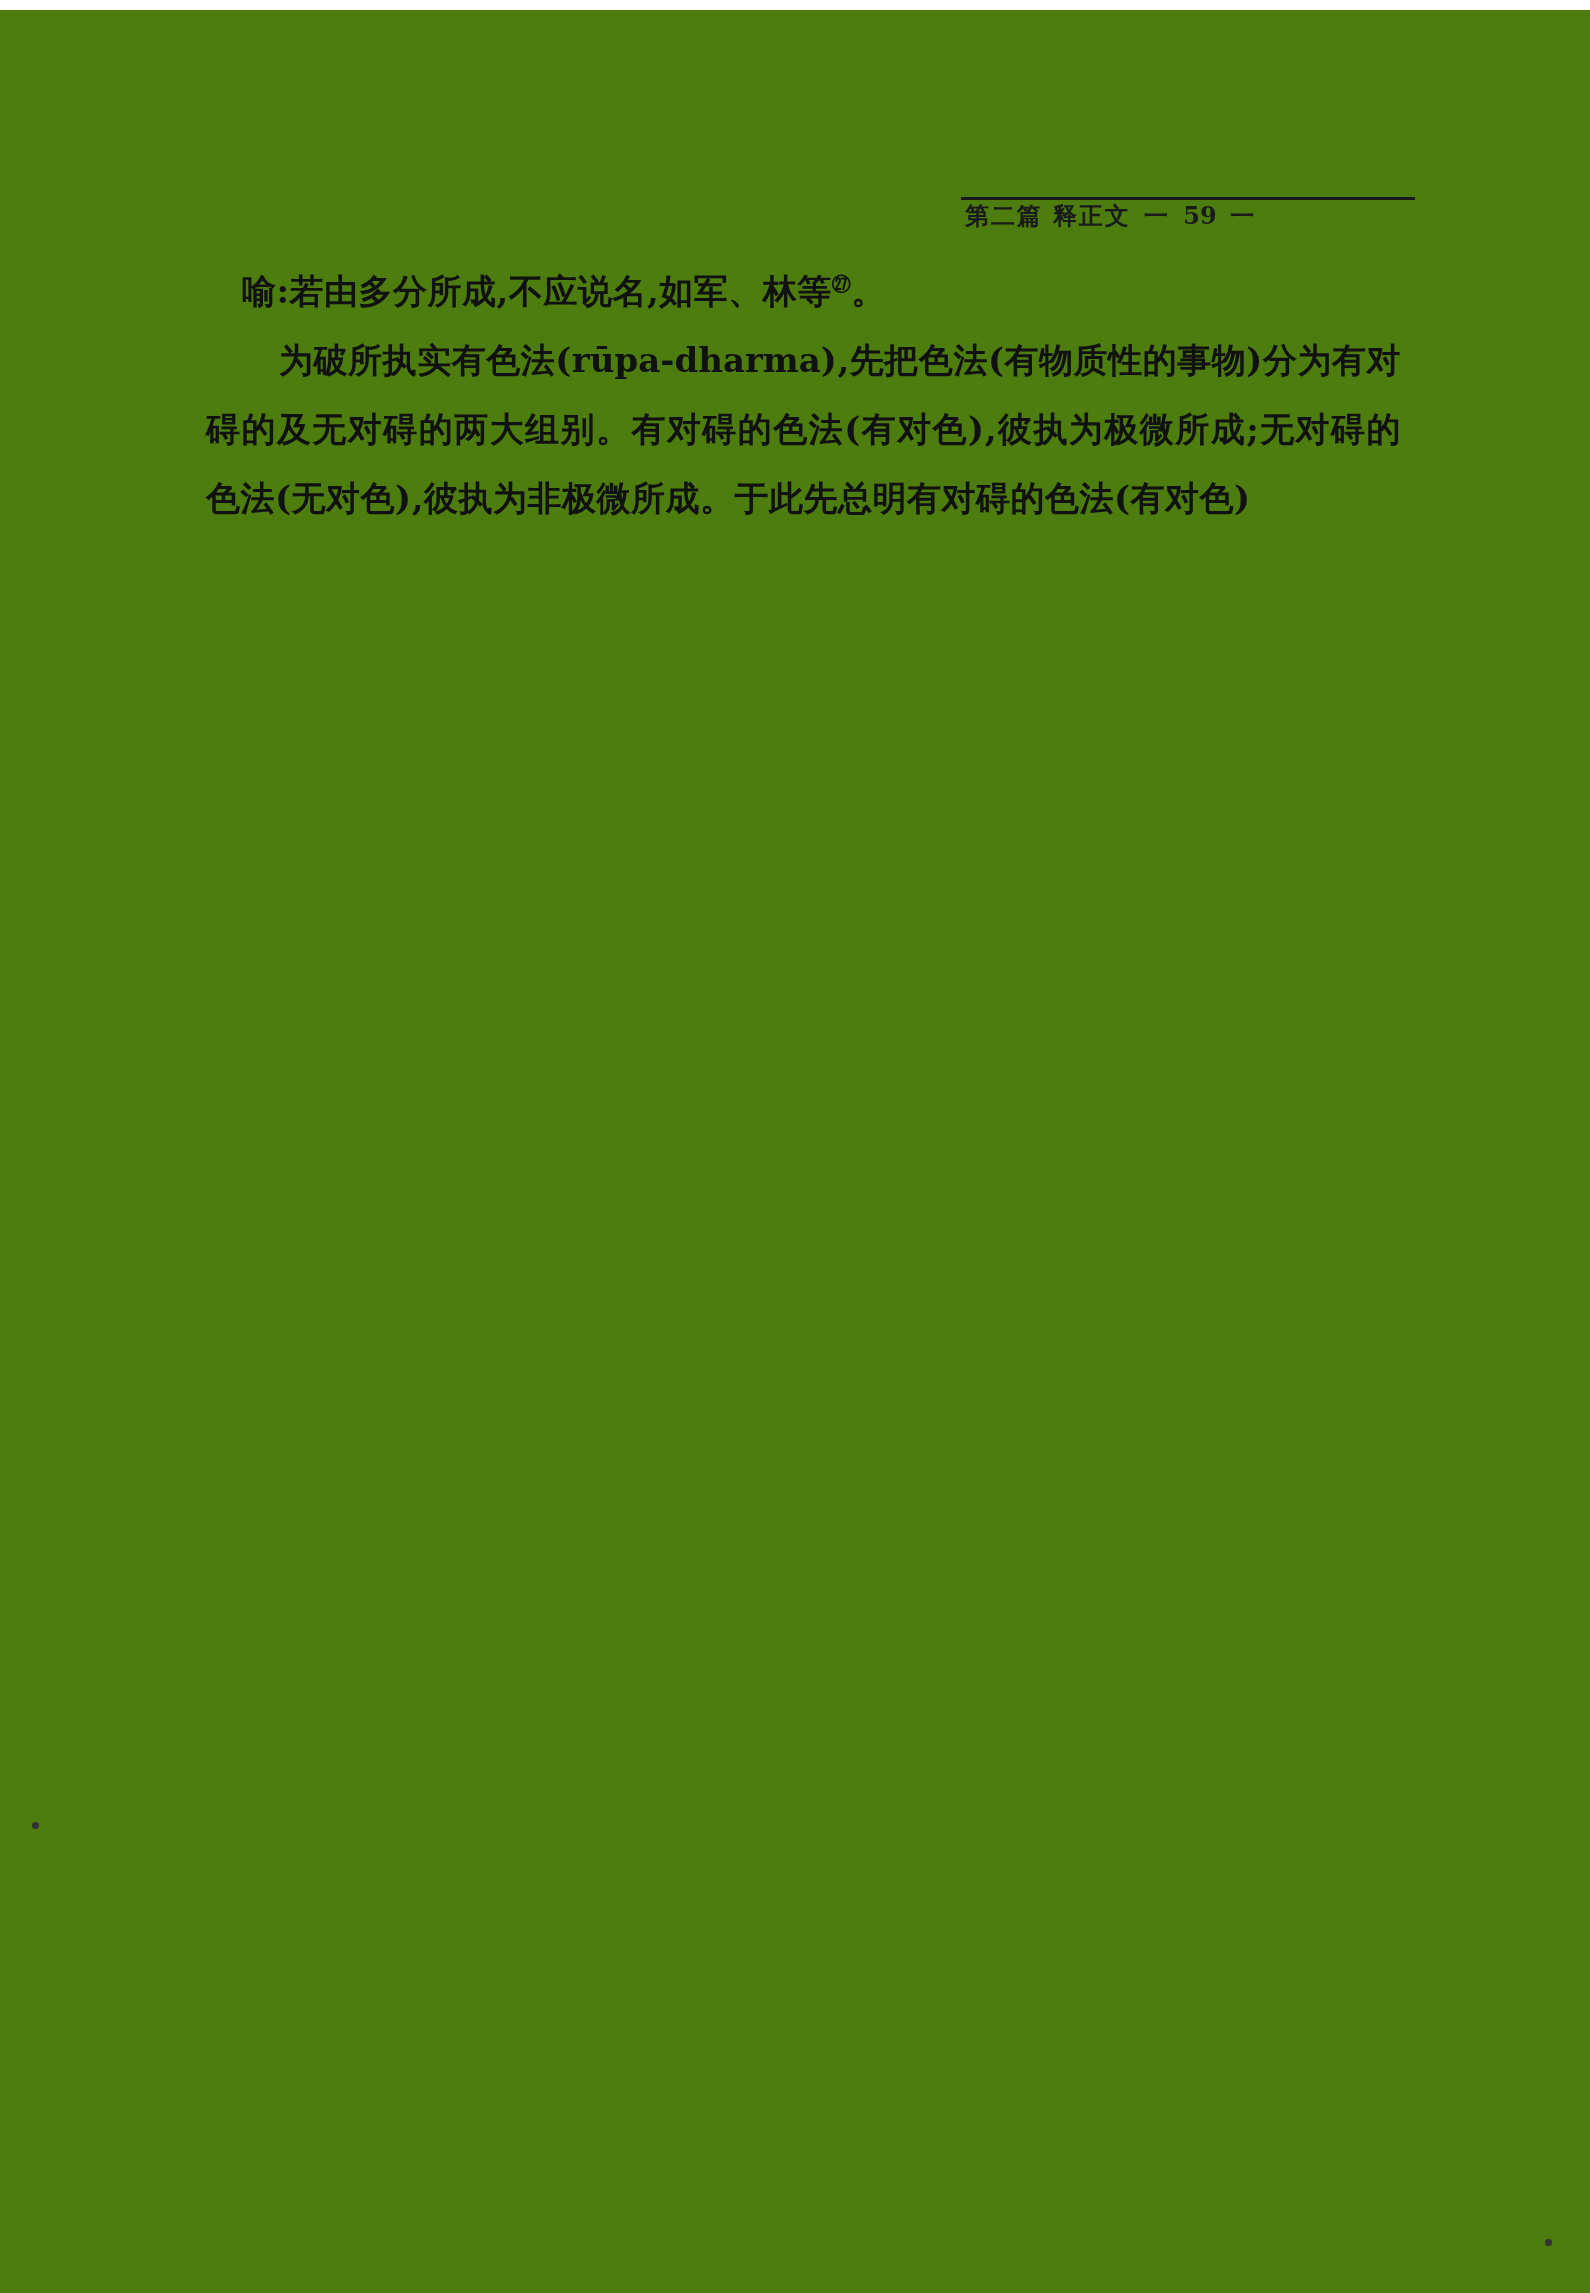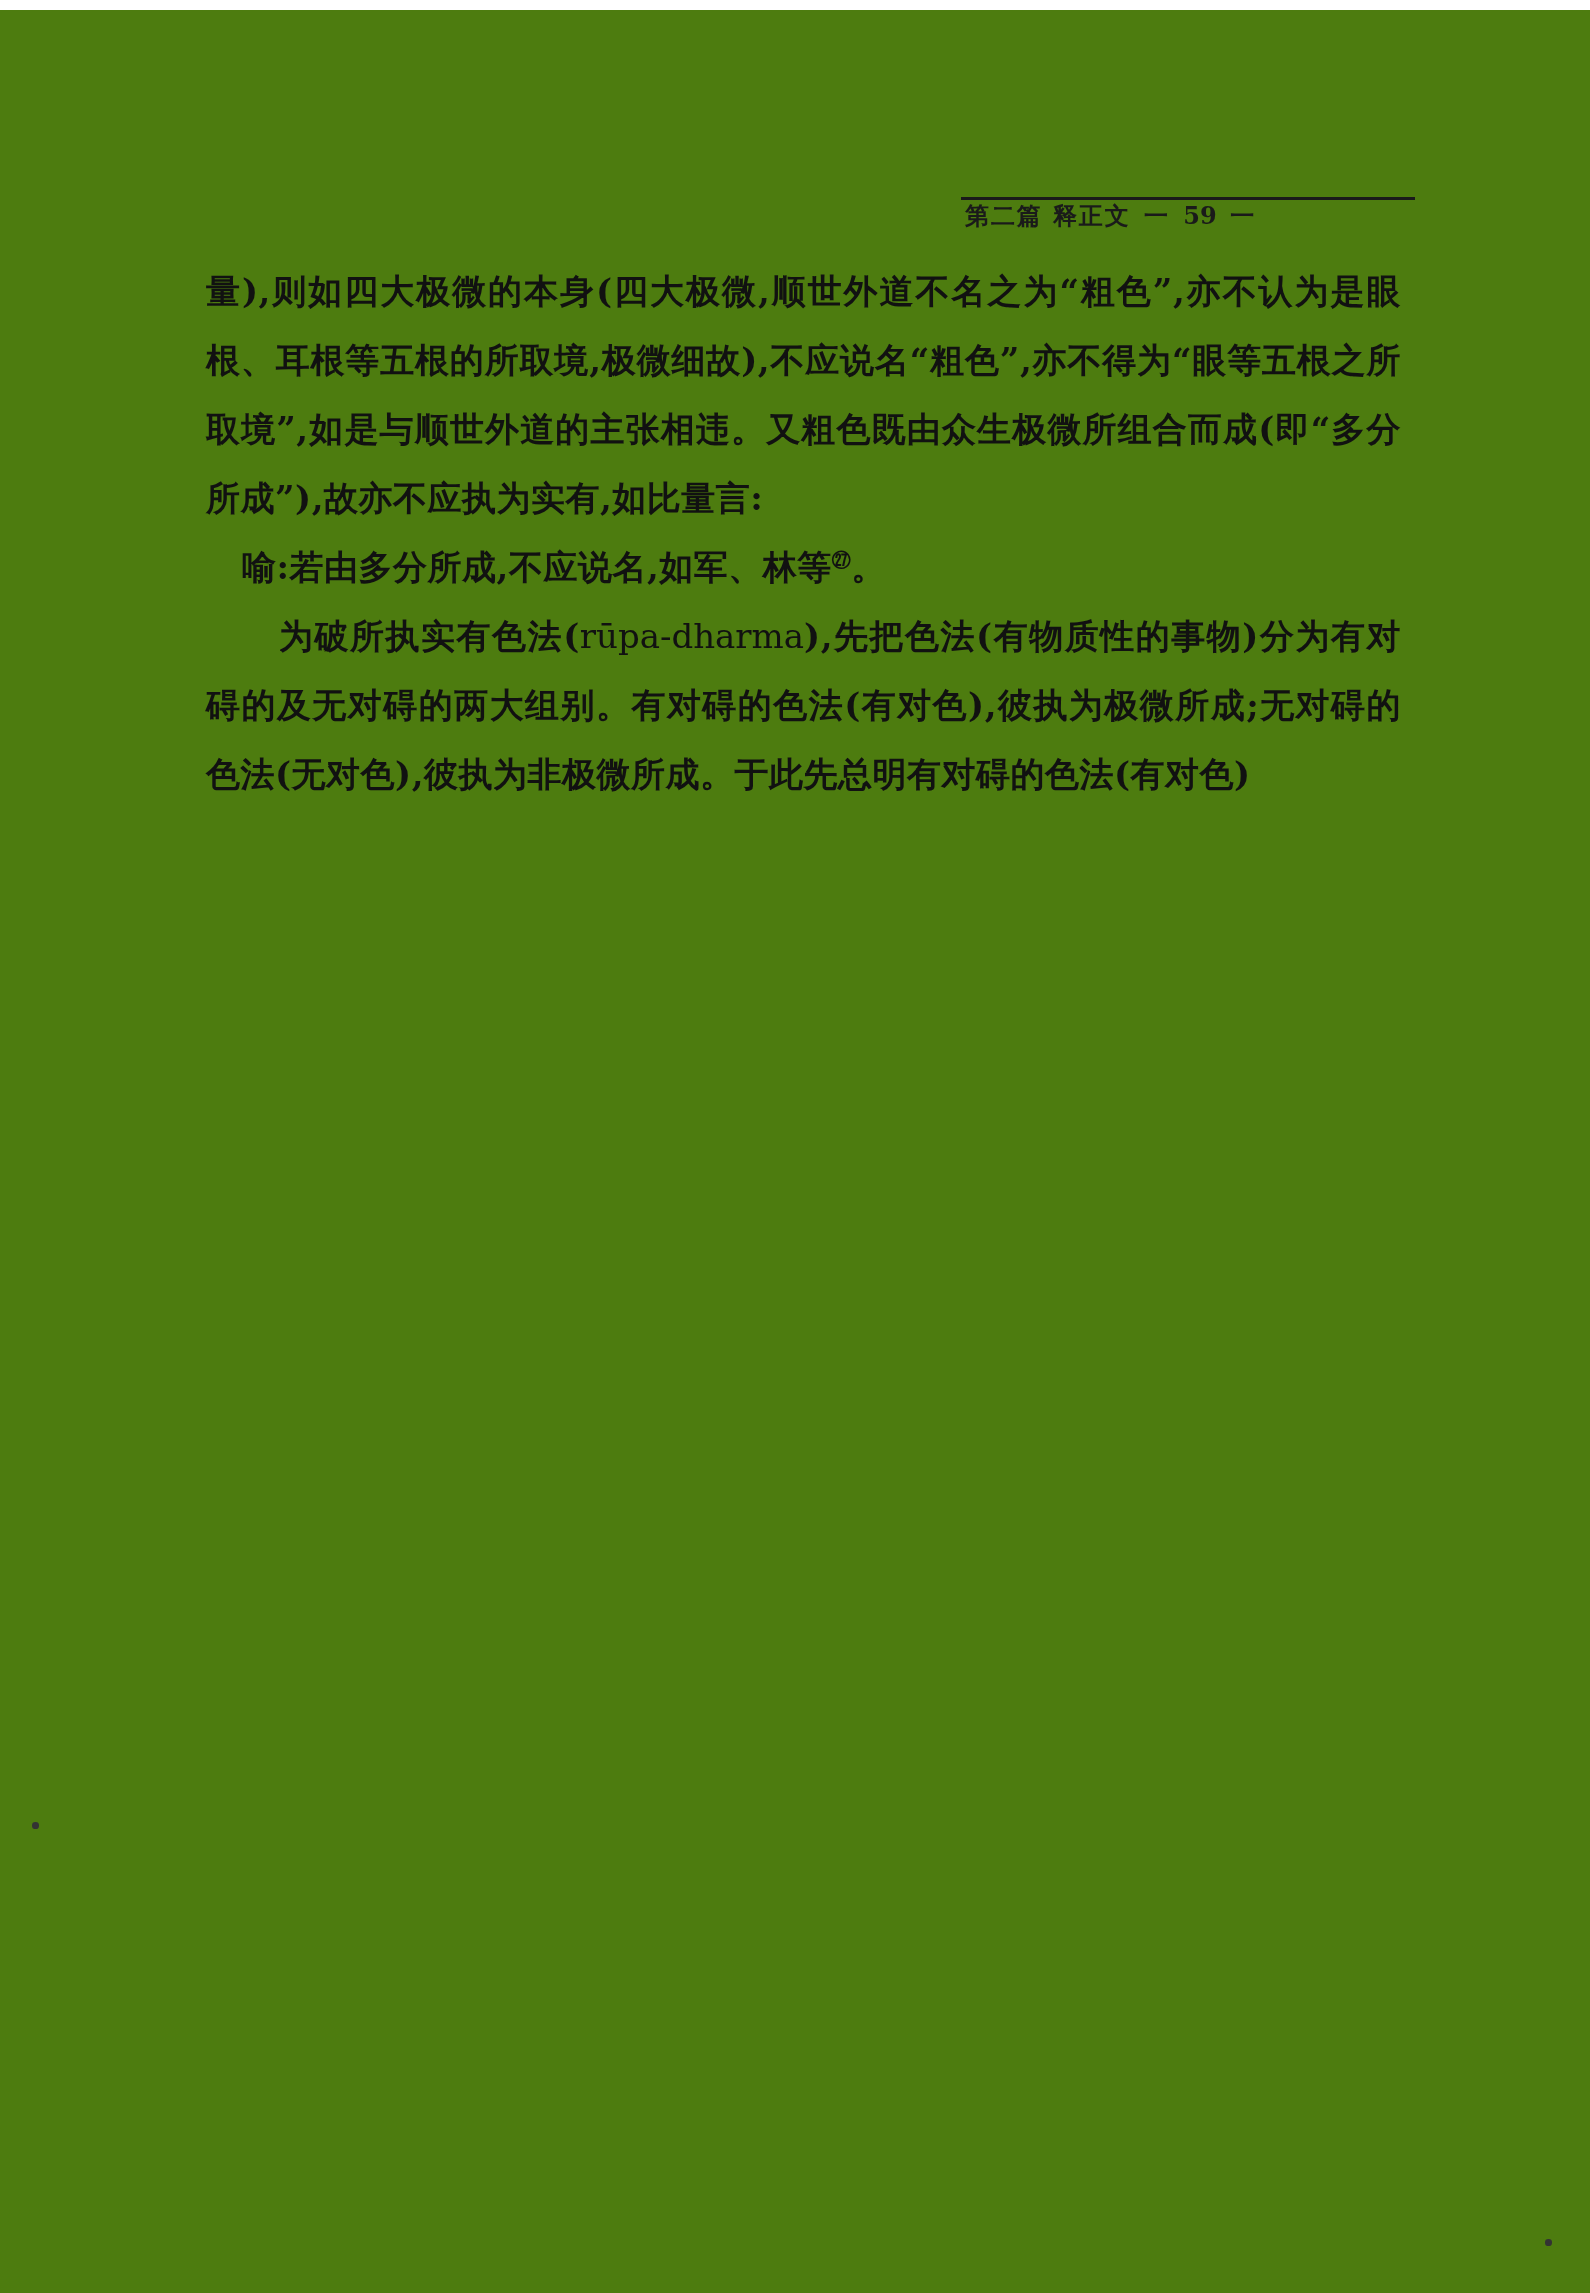--- a/index.html
+++ b/index.html
@@ -74,21 +74,21 @@
     text-indent: 36px;
   }
   .sup {
     font-size: 19px;
     vertical-align: super;
     line-height: 0;
     font-weight: 700;
   }
   .latin {
     font-family: "DejaVu Serif", serif;
-    font-weight: 400;
+    font-weight: 700;
     letter-spacing: 0px;
   }
   .mark-left {
     position: absolute;
     left: 32px;
     top: 1812px;
     width: 6.7px;
     height: 6.7px;
     border-radius: 50%;
     background: #333;
@@ -111,21 +111,20 @@
   <div class="header">
     <span>第二篇  释正文</span>
     <span>一</span>
     <span class="num">59</span>
     <span>一</span>
   </div>
   <div class="header-rule"></div>
 
   <div class="body-text">
 
-    <p><span>量),则如四大极微的本身(四大极微,顺世外道不名之为“粗色”,亦不认为是眼根、耳根等五根的所取境,极微细故),不应说名“粗色”,亦不得为“眼等五根之所取境”,如是与顺世外道的主张相违。又粗色既由众生极微所组合而成(即“多分所成”),故亦不应执为实有,如比量言:</span></p>
 
 
 
     <p class="indent-small"><span>喻:若由多分所成,不应说名,如军、林等</span><span class="sup">㉗</span><span>。</span></p>
 
 
 
 
     <p class="indent"><span>为破所执实有色法(</span><span class="latin">rūpa-dharma</span><span>),先把色法(有物质性的事物)分为有对碍的及无对碍的两大组别。有对碍的色法(有对色),彼执为极微所成;无对碍的色法(无对色),彼执为非极微所成。于此先总明有对碍的色法(有对色)</span></p>
 

